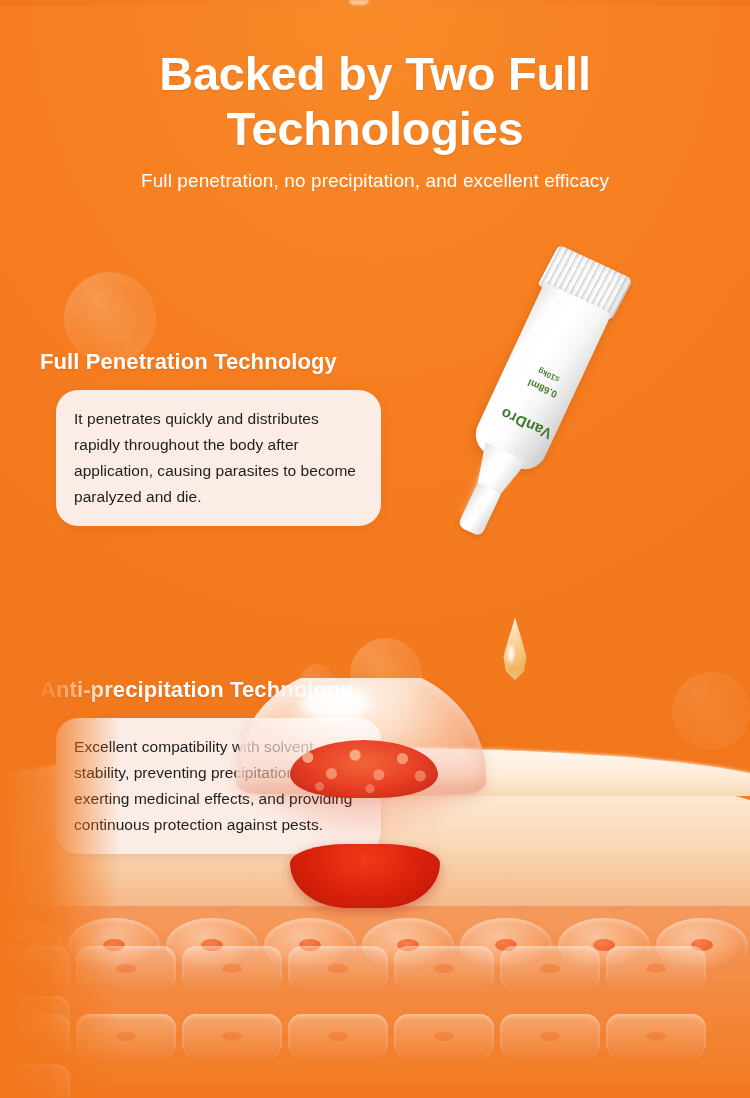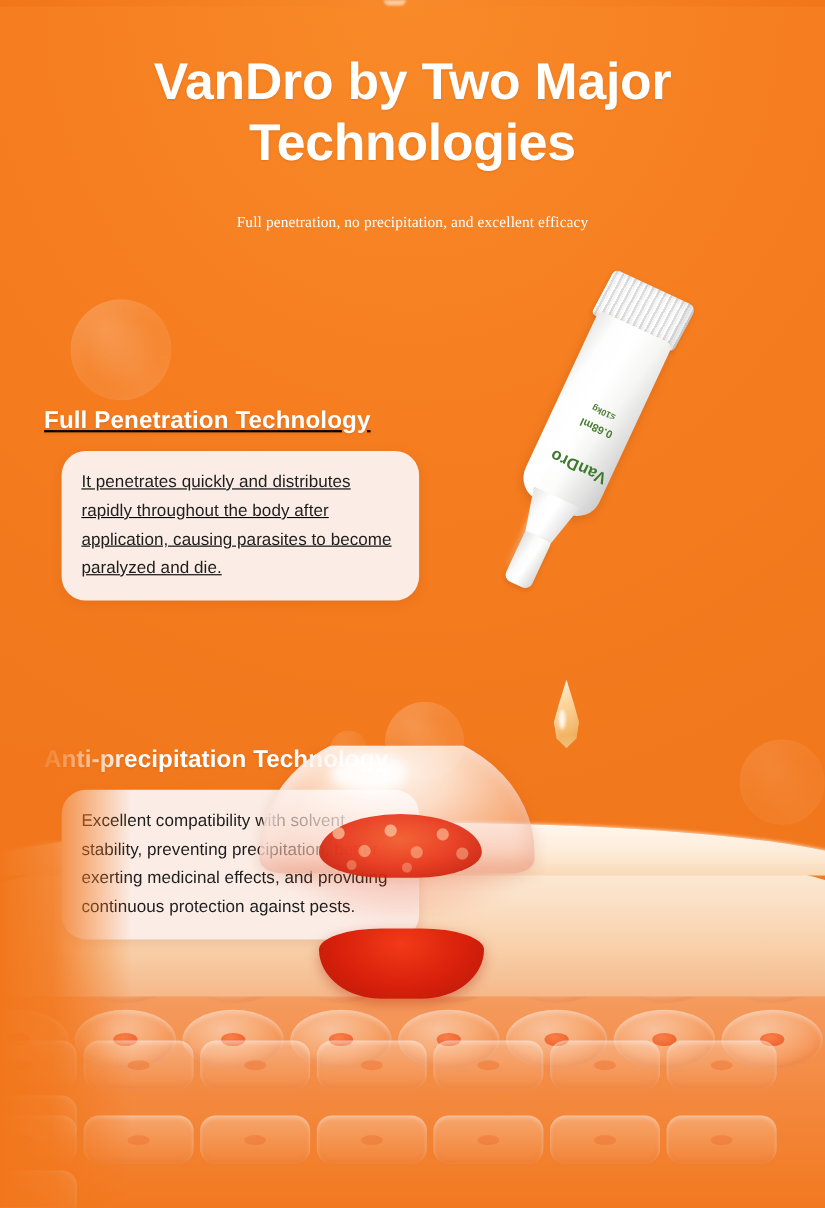--- a/index.html
+++ b/index.html
@@ -42,27 +42,26 @@
     color:#FFFFFF;
     font-size:47px;
     line-height:55px;
     font-weight:bold;
     letter-spacing:-.2px;
     font-stretch:condensed;
     text-shadow:0 1px 2px rgba(120,50,0,.18);
     padding:0 60px;
   }
   .subtitle {
-    margin-top:34px;
+    margin-top:12px;
     color:#FFFFFF;
-    font-size:14px;
+    font-size:19px;
     line-height:26px;
     font-weight:400;
     letter-spacing:.1px;
-    font-family:Liberation Serif, serif;
   }
 
   
   .bubble {
     position:absolute;
     border-radius:50%;
     background:radial-gradient(circle at 35% 30%,
                  rgba(255,255,255,.22) 0%,
                  rgba(255,255,255,.10) 38%,
                  rgba(255,255,255,.03) 62%,
@@ -291,21 +290,21 @@
   .lesion-hl {
     position:absolute; left:300px; top:8px; width:70px; height:34px;
     border-radius:50%;
     background:rgba(255,255,255,.85);
     filter:blur(5px);
     z-index:8;
   }
 
   
   .section { position:absolute; left:40px; }
-  .sec-1 { top:368px;text-decoration:underline; }
+  .sec-1 { top:348px; }
   .sec-2 { top:676px; }
 
   .sec-heading {
     color:#FFFFFF;
     font-size:22px;
     font-weight:bold;
     line-height:28px;
     letter-spacing:.1px;
     text-shadow:0 1px 2px rgba(120,50,0,.20);
     margin-bottom:14px;
@@ -327,21 +326,21 @@
 </style>
 </head>
 <body>
 
 <div id="page">
 
   <div class="top-strip"></div>
   <div class="top-nub"></div>
 
   <div class="header">
-    <div class="title">VanDro by Two Major Technologies</div>
+    <div class="title">Backed by Two Full Technologies</div>
     <div class="subtitle">Full penetration, no precipitation, and excellent efficacy</div>
   </div>
 
   <div class="bubble bubble-1"></div>
   <div class="bubble bubble-2"></div>
   <div class="bubble bubble-3"></div>
   <div class="bubble bubble-4"></div>
 
   <div class="skin">
     <div class="skin-deep"></div>

